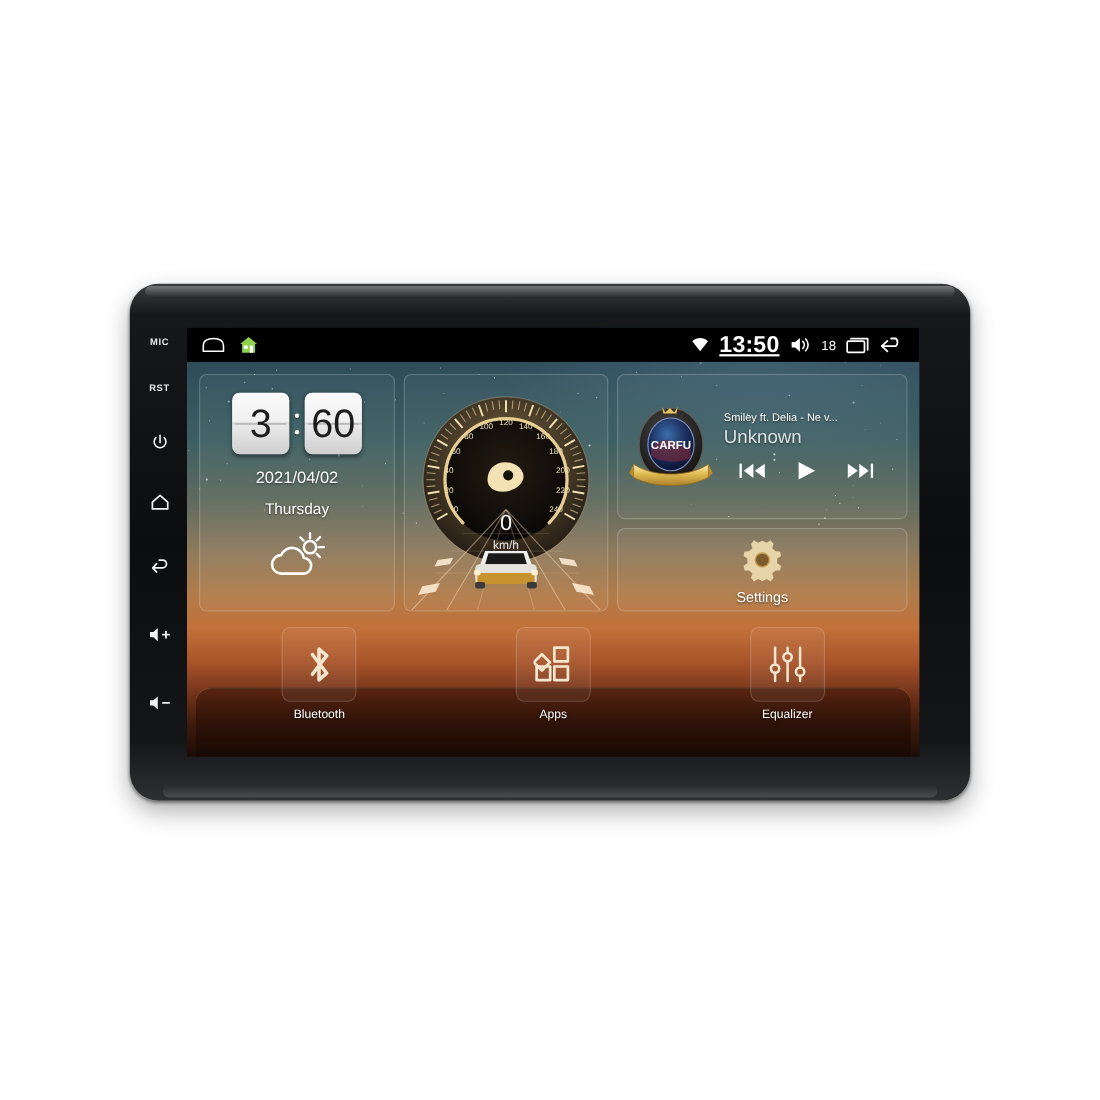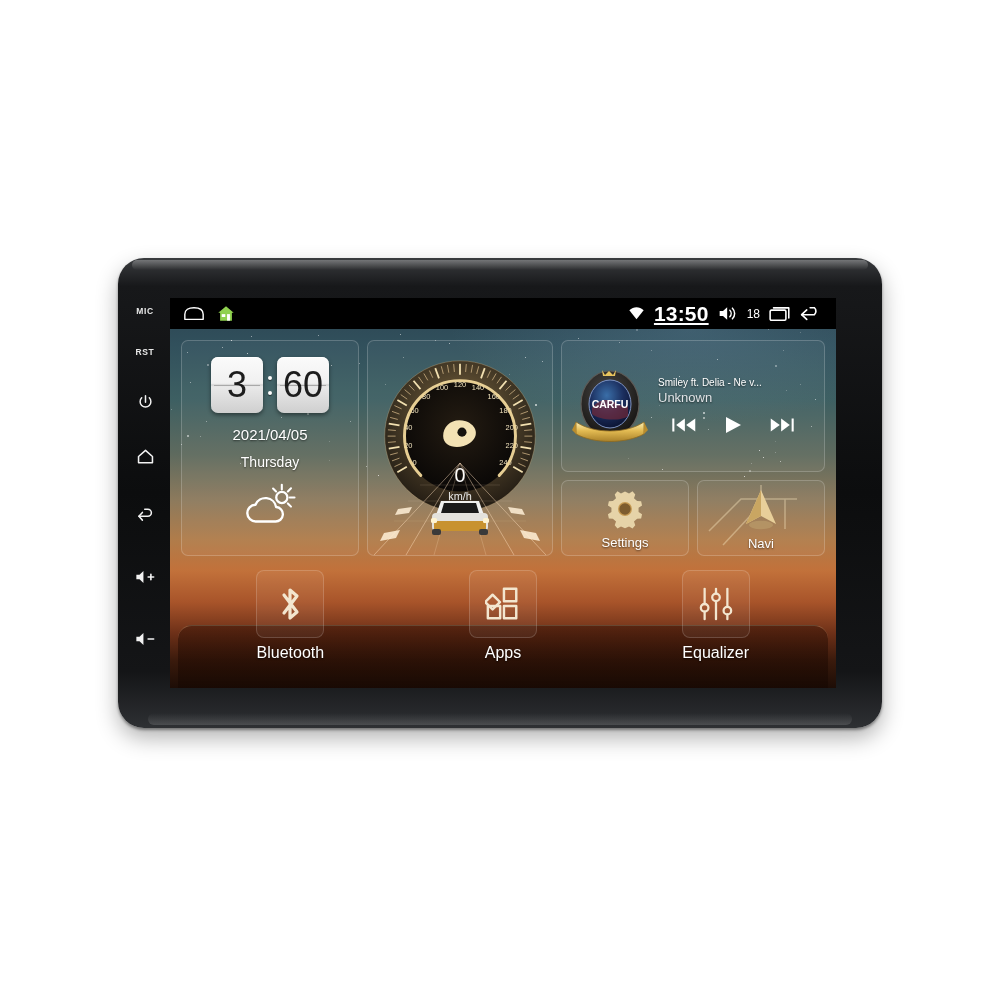--- a/index.html
+++ b/index.html
@@ -125,21 +125,21 @@
 
   
   .speedwrap{position:absolute;left:0;top:0;right:0;bottom:0;}
   .road{position:absolute;left:0;right:0;bottom:0;height:92px;overflow:hidden;}
 
   
   .media-in{display:flex;align-items:center;height:100%;padding:0 10px;box-sizing:border-box;gap:10px;}
   .albumart{width:76px;height:84px;position:relative;flex:0 0 76px;}
   .m-title{color:#fff;font-size:10px;white-space:nowrap;overflow:hidden;
     text-shadow:0 1px 2px rgba(0,0,0,.6);}
-  .m-artist{color:#dfe3e6;font-size:13px;margin-top:2px;text-shadow:0 1px 2px rgba(0,0,0,.6);}
+  .m-artist{color:#dfe3e6;font-size:17px;margin-top:2px;text-shadow:0 1px 2px rgba(0,0,0,.6);}
   .m-ctrls{display:flex;align-items:center;justify-content:space-around;margin-top:10px;padding-right:6px;}
   .m-btn{cursor:pointer;}
 
   
   .dockbg{
     position:absolute;left:8px;right:8px;bottom:-10px;height:72px;
     border-radius:14px 14px 0 0;
     background:linear-gradient(180deg,rgba(60,22,8,.55),rgba(20,8,3,.82));
     border-top:1px solid rgba(255,200,150,.30);
     z-index:3;
@@ -148,21 +148,21 @@
     position:absolute;left:14px;right:14px;bottom:6px;height:112px;
     display:flex;z-index:5;
   }
   .dockitem{flex:1;display:flex;flex-direction:column;align-items:center;gap:6px;}
   .dockicon{
     width:66px;height:66px;border-radius:8px;
     border:1px solid rgba(255,255,255,.17);
     background:rgba(255,255,255,.05);
     display:flex;align-items:center;justify-content:center;
   }
-  .docklabel{color:#fff;font-size:16px;text-shadow:0 1px 2px rgba(0,0,0,.7);}
+  .docklabel{color:#fff;font-size:11px;text-shadow:0 1px 2px rgba(0,0,0,.7);}
 </style>
 </head>
 <body>
 
 <div class="stage">
 
   <div class="device">
 
     <div class="bezel">
 
@@ -364,21 +364,21 @@
 
           <div class="card c-clock">
             <div class="flip">
               <div class="flipbox">3</div>
               <div class="colon">
                   <i></i>
                   <i></i>
                 </div>
               <div class="flipbox">60</div>
             </div>
-            <div class="c-date">2021/04/05</div>
+            <div class="c-date">2021/04/02</div>
             <div class="c-day">Thursday</div>
             <div class="c-wx">
               <svg width="56" height="44" viewBox="0 0 64 50">
                 <g stroke="#ffffff" stroke-width="2.4" stroke-linecap="round" fill="none">
                   <line x1="45.5" y1="3" x2="45.5" y2="8.5"></line>
                   <line x1="56" y1="7" x2="52.4" y2="10.6"></line>
                   <line x1="60" y1="17.5" x2="54.5" y2="17.5"></line>
                   <line x1="56" y1="28" x2="52.4" y2="24.4"></line>
                   <line x1="35.5" y1="7.3" x2="38.9" y2="10.7"></line>
                 </g>
@@ -583,36 +583,20 @@
             <div class="c-row2">
               <div class="c-tile">
                 <svg width="44" height="44" viewBox="0 0 48 48">
                   <path d="M24 5 l4.4 2 3.8-2.4 3 3.6 -1.4 4.2 3.4 3 4.4 .2 1 4.6 -3.8 2.4 0 4.8 3.8 2.4 -1 4.6 -4.4 .2 -3.4 3 1.4 4.2 -3 3.6 -3.8-2.4 -4.4 2 -4.4-2 -3.8 2.4 -3-3.6 1.4-4.2 -3.4-3 -4.4-.2 -1-4.6 3.8-2.4 0-4.8 -3.8-2.4 1-4.6 4.4-.2 3.4-3 -1.4-4.2 3-3.6 3.8 2.4z" fill="#e6d3a8"></path>
                   <circle cx="24" cy="24" r="7.6" fill="#c69a52"></circle>
                   <circle cx="24" cy="24" r="6.2" fill="#7d5c2e"></circle>
                 </svg>
                 <span class="tile-label">Settings</span>
               </div>
 
-              <div class="c-tile">
-                <svg width="120" height="64" viewBox="0 0 120 64" style="position:absolute;top:4px;left:50%;transform:translateX(-50%);opacity:.45">
-                  <g stroke="#f2dfb8" stroke-width="1.5" fill="none">
-                    <path d="M8 46 L40 14 H96"></path>
-                    <path d="M60 0 V22"></path>
-                    <path d="M22 60 L50 30"></path>
-                    <path d="M84 14 V44"></path>
-                  </g>
-                </svg>
-                <svg width="40" height="46" viewBox="0 0 40 46" style="position:relative;z-index:2">
-                  <path d="M20 4 L35 38 L20 30 L5 38 Z" fill="#e8cf9a"></path>
-                  <path d="M20 4 L20 30 L5 38 Z" fill="#c9a662"></path>
-                  <ellipse cx="20" cy="39" rx="12" ry="4.2" fill="#bfa270" opacity=".55"></ellipse>
-                </svg>
-                <span class="tile-label" style="position:relative;z-index:2">Navi</span>
-              </div>
             </div>
           </div>
         </div>
 
         <div class="dockbg"></div>
         <div class="dock">
 
           <div class="dockitem">
             <div class="dockicon">
               <svg width="34" height="40" viewBox="0 0 34 40">

